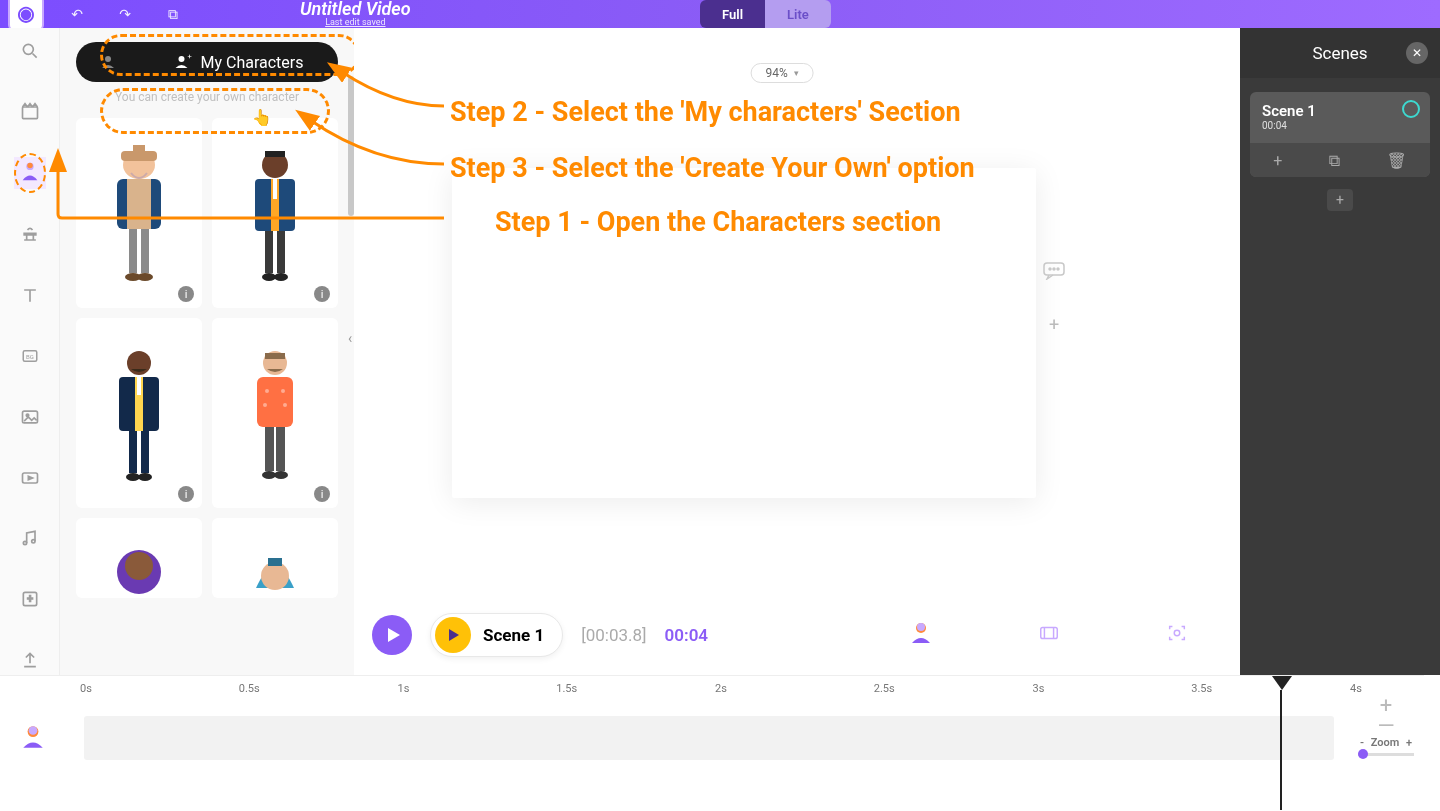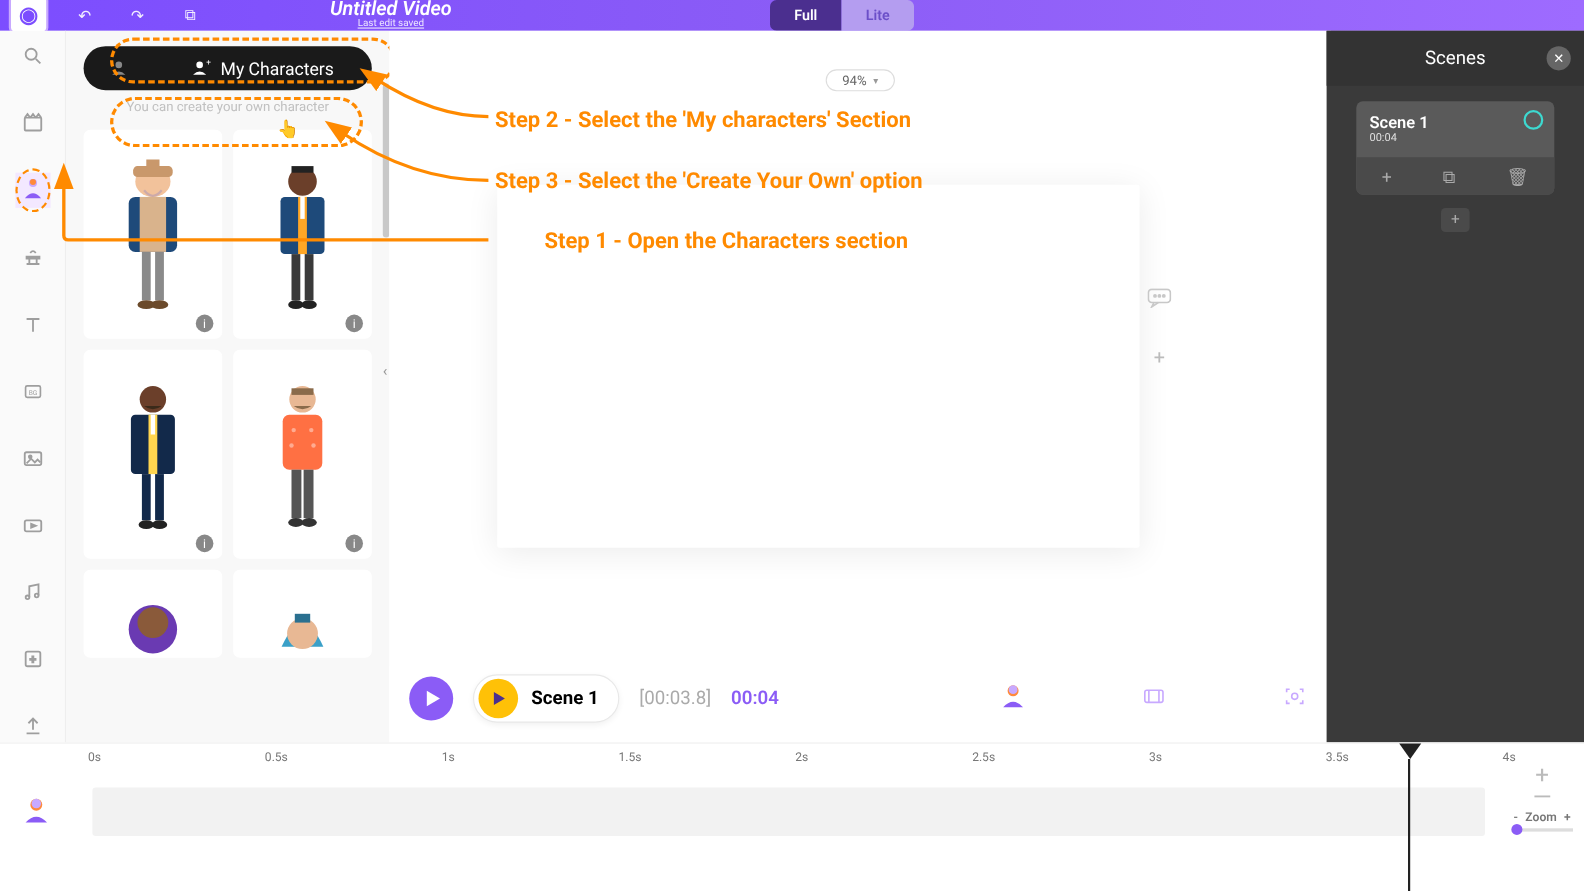--- a/index.html
+++ b/index.html
@@ -61,50 +61,50 @@
   .lib-scroll { position:absolute; right:0; top:48px; width:6px; height:140px; background:#c8c8c8; border-radius:3px;}
   .collapse-arrow { position:absolute; left:348px; top:330px; color:#999; font-size:14px;}
 
   
   .canvas-wrap { position:absolute; left:354px; top:28px; right:230px; bottom:136px; background:#fff; }
   .zoom-chip { position:absolute; left:50%; top:35px; transform:translateX(-50%); border:1px solid #ddd; border-radius:20px; padding:2px 14px; font-size:12px; color:#666; display:flex; align-items:center; gap:6px; background:#fff;}
   .zoom-chip::after{content:"▾"; font-size:9px; color:#999;}
   .stage { position:absolute; left:98px; top:140px; width:584px; height:330px; background:#fff; box-shadow:0 4px 30px rgba(0,0,0,.08); border-radius:2px;}
   .stage-side { position:absolute; right:-30px; top:94px; width:24px; display:flex; flex-direction:column; gap:30px; align-items:center; }
   .stage-side div{ color:#bbb; font-size:18px;}
-  .annot { position:absolute; color:#ff8a00; font-size:20px; font-weight:700; white-space:nowrap;}
+  .annot { position:absolute; color:#ff8a00; font-size:27px; font-weight:700; white-space:nowrap;}
   .arrow { position:absolute; pointer-events:none;}
   .arrow svg { overflow:visible;}
 
   
   .playbar { position:absolute; left:354px; right:230px; bottom:146px; height:60px; display:flex; align-items:center; gap:18px; padding:0 18px; background:#fff;}
   .play-round { width:40px; height:40px; background:#8b5cf6; border-radius:50%; display:flex; align-items:center; justify-content:center;}
   .play-round::after{content:"";border-left:12px solid #fff;border-top:7px solid transparent;border-bottom:7px solid transparent; margin-left:3px;}
   .scene-chip { display:flex; align-items:center; background:#fff; border:1px solid #e8e8e8; border-radius:30px; height:44px; padding:0 18px 0 4px; gap:12px; box-shadow:0 2px 6px rgba(0,0,0,.06);}
   .scene-chip .mini-play{ width:36px; height:36px; background:#ffc107; border-radius:50%; display:flex; align-items:center; justify-content:center;}
   .scene-chip .mini-play::after{content:"";border-left:10px solid #4b2f8f;border-top:6px solid transparent;border-bottom:6px solid transparent; margin-left:2px;}
   .scene-chip .name{ font-weight:700; font-size:17px;}
   .time-a{ color:#aaa; font-size:17px;text-align:right;}
   .time-b{ color:#8b5cf6; font-size:17px; font-weight:600;}
   .playbar-spacer{flex:1;}
   .playbar-icon{ color:#c8a9ff; font-size:18px; width:30px; text-align:center;}
 
   
-  .scenes-panel { position:absolute; right:0; top:28px; width:234px; bottom:136px; background:#3a3a3a; color:#fff;}
+  .scenes-panel { position:absolute; right:0; top:28px; width:200px; bottom:136px; background:#3a3a3a; color:#fff;}
   .scenes-head { height:50px; display:flex; align-items:center; justify-content:center; position:relative; font-size:17px; background:#333;}
   .scenes-head .close{ position:absolute; right:12px; width:22px; height:22px; background:#666; border-radius:50%; display:flex; align-items:center; justify-content:center; font-size:12px;}
   .scene-thumb { margin:14px auto 0; width:180px; background:#5a5a5a; border-radius:6px; padding:10px 12px 0; position:relative;}
   .scene-thumb .ring{ position:absolute; right:10px; top:8px; width:18px; height:18px; border:2px solid #3dd9d0; border-radius:50%;}
   .scene-thumb .nm{ font-size:15px; font-weight:600;}
   .scene-thumb .dur{ font-size:10px; opacity:.8;}
   .scene-thumb .acts{ margin-top:12px; height:34px; background:#4a4a4a; border-radius:0 0 6px 6px; margin:12px -12px 0; display:flex; align-items:center; justify-content:space-around; color:#aaa; font-size:16px;}
   .scene-add{ width:26px; height:22px; background:#4a4a4a; border-radius:4px; margin:12px auto; display:flex; align-items:center; justify-content:center; color:#aaa; font-size:14px;}
 
   
-  .timeline-wrap{ position:absolute; left:0; right:0; bottom:0; height:136px; background:#fff; border-top:1px solid #eee;}
+  .timeline-wrap{ position:absolute; left:0; right:16px; bottom:0; height:136px; background:#fff; border-top:1px solid #eee;}
   .ruler{ position:absolute; left:84px; right:70px; top:6px; height:22px; }
   .ruler-tick{ position:absolute; font-size:11px; color:#777; transform:translateX(-4px);}
   .tl-char{ position:absolute; left:20px; top:48px;}
   .tl-track{ position:absolute; left:84px; right:90px; top:40px; height:44px; background:#f2f2f2; border-radius:3px;}
   .playhead{ position:absolute; top:0; width:18px;}
   .playhead .tri{ width:0;height:0;border-left:10px solid transparent;border-right:10px solid transparent;border-top:14px solid #222;}
   .playhead .line{ width:2px; height:120px; background:#222; margin:0 auto;}
   .zoom-ctrl{ position:absolute; right:10px; top:20px; width:56px; text-align:center; font-size:11px; color:#777;}
   .zoom-ctrl .pm{ font-size:22px; color:#bbb; line-height:20px;}
   .zoom-ctrl .lbl{ display:flex; justify-content:space-between; padding:0 2px; font-weight:600;}

